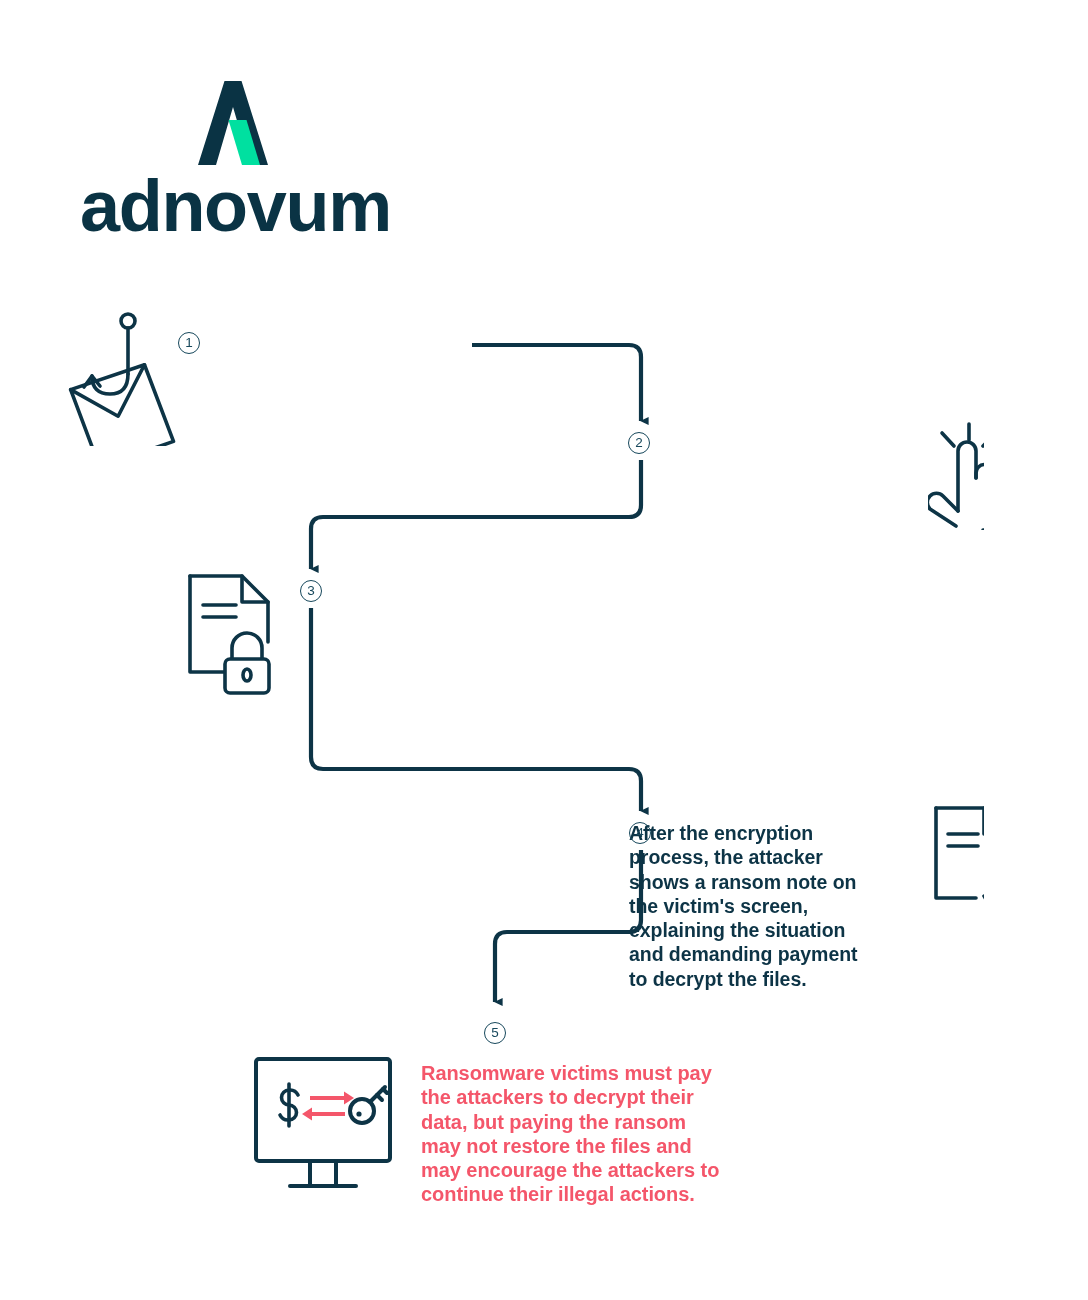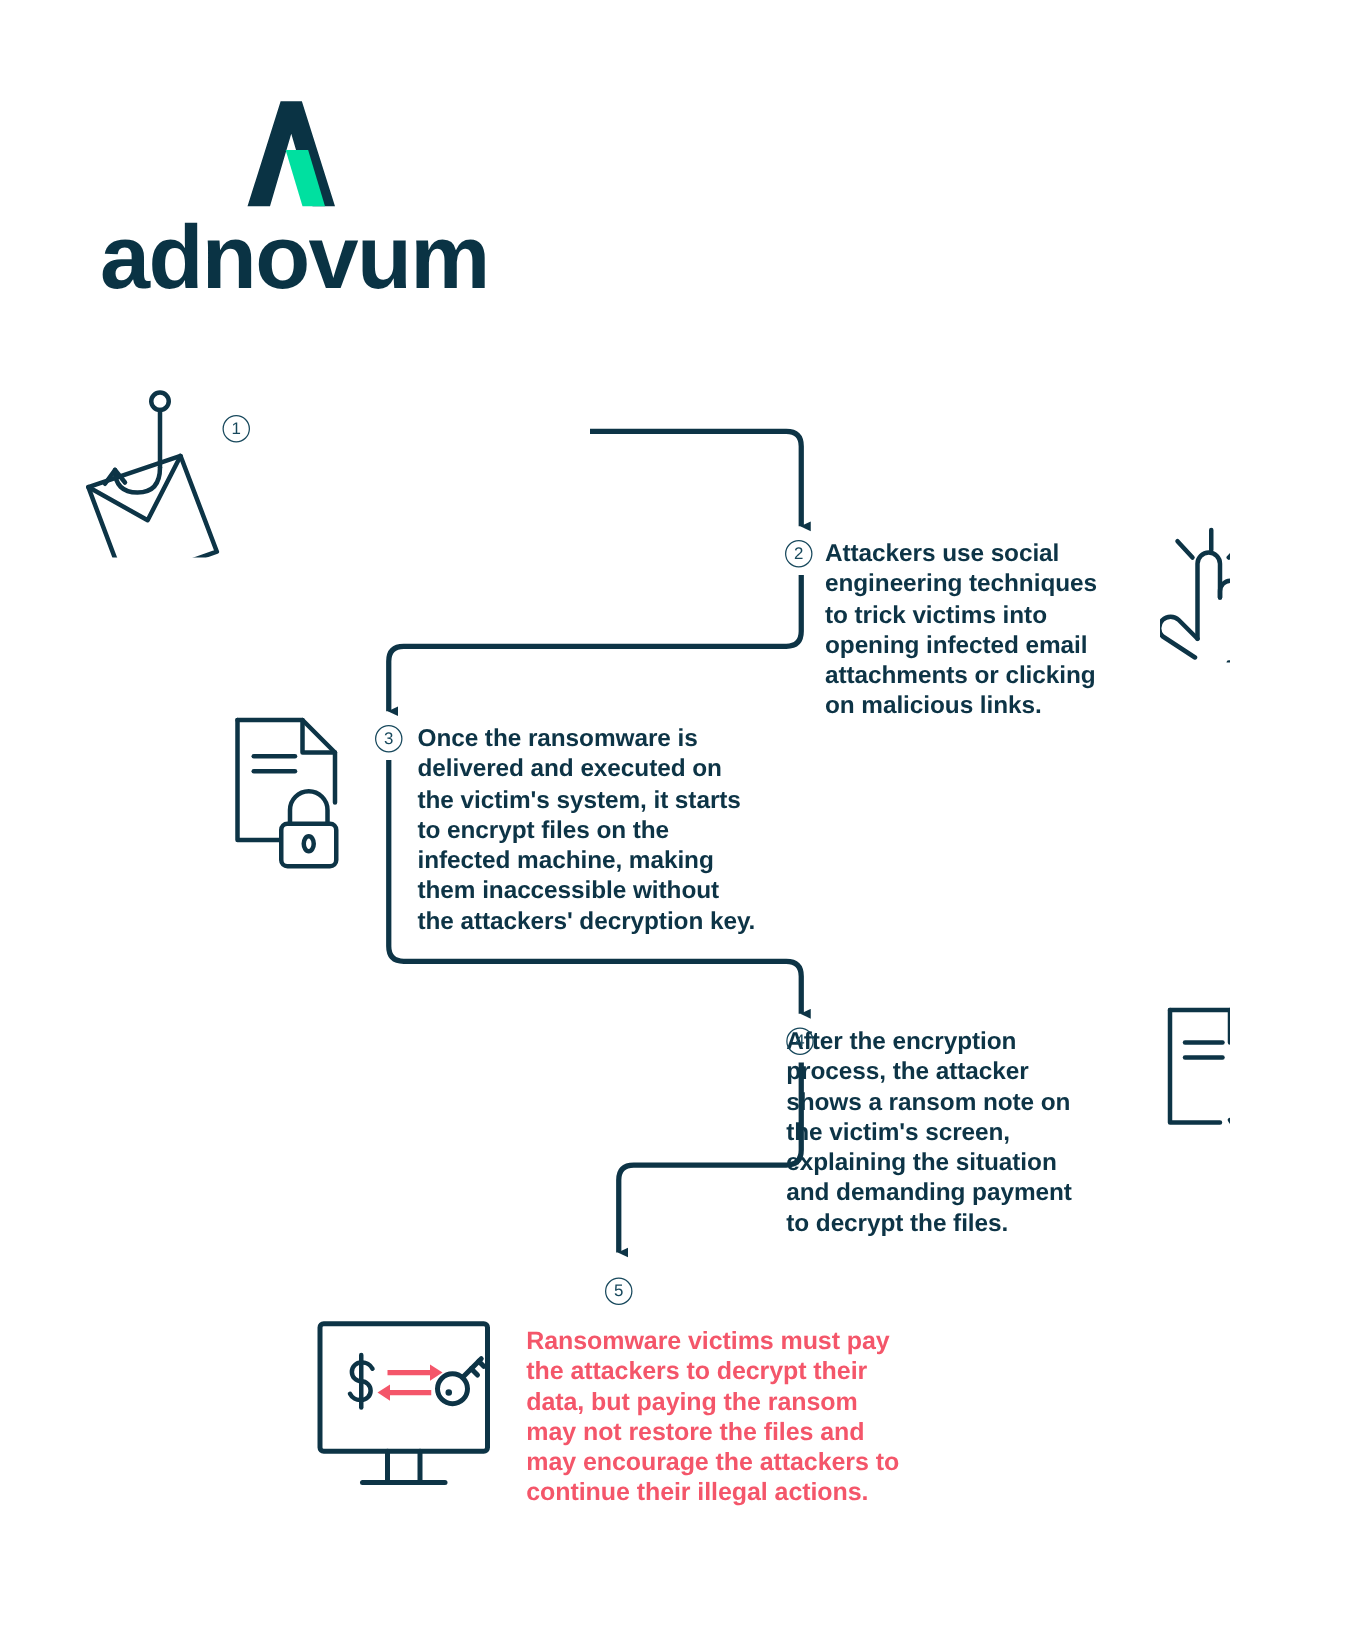--- a/index.html
+++ b/index.html
@@ -257,37 +257,24 @@
       </g>
     </svg>
   </div>
 
   <div class="step" id="step1">
     <span class="num">1</span>
   </div>
 
   <div class="step" id="step2">
     <span class="num">2</span>
-    <span class="body">Attackers use social
-engineering techniques
-to trick victims into
-opening infected email
-attachments or clicking
-on malicious links.</span>
   </div>
 
   <div class="step" id="step3">
     <span class="num">3</span>
-    <span class="body">Once the ransomware is
-delivered and executed on
-the victim's system, it starts
-to encrypt files on the
-infected machine, making
-them inaccessible without
-the attackers' decryption key.</span>
   </div>
 
   <div class="step" id="step4">
     <span class="num">4</span>
     <span class="body">After the encryption
 process, the attacker
 shows a ransom note on
 the victim's screen,
 explaining the situation
 and demanding payment

